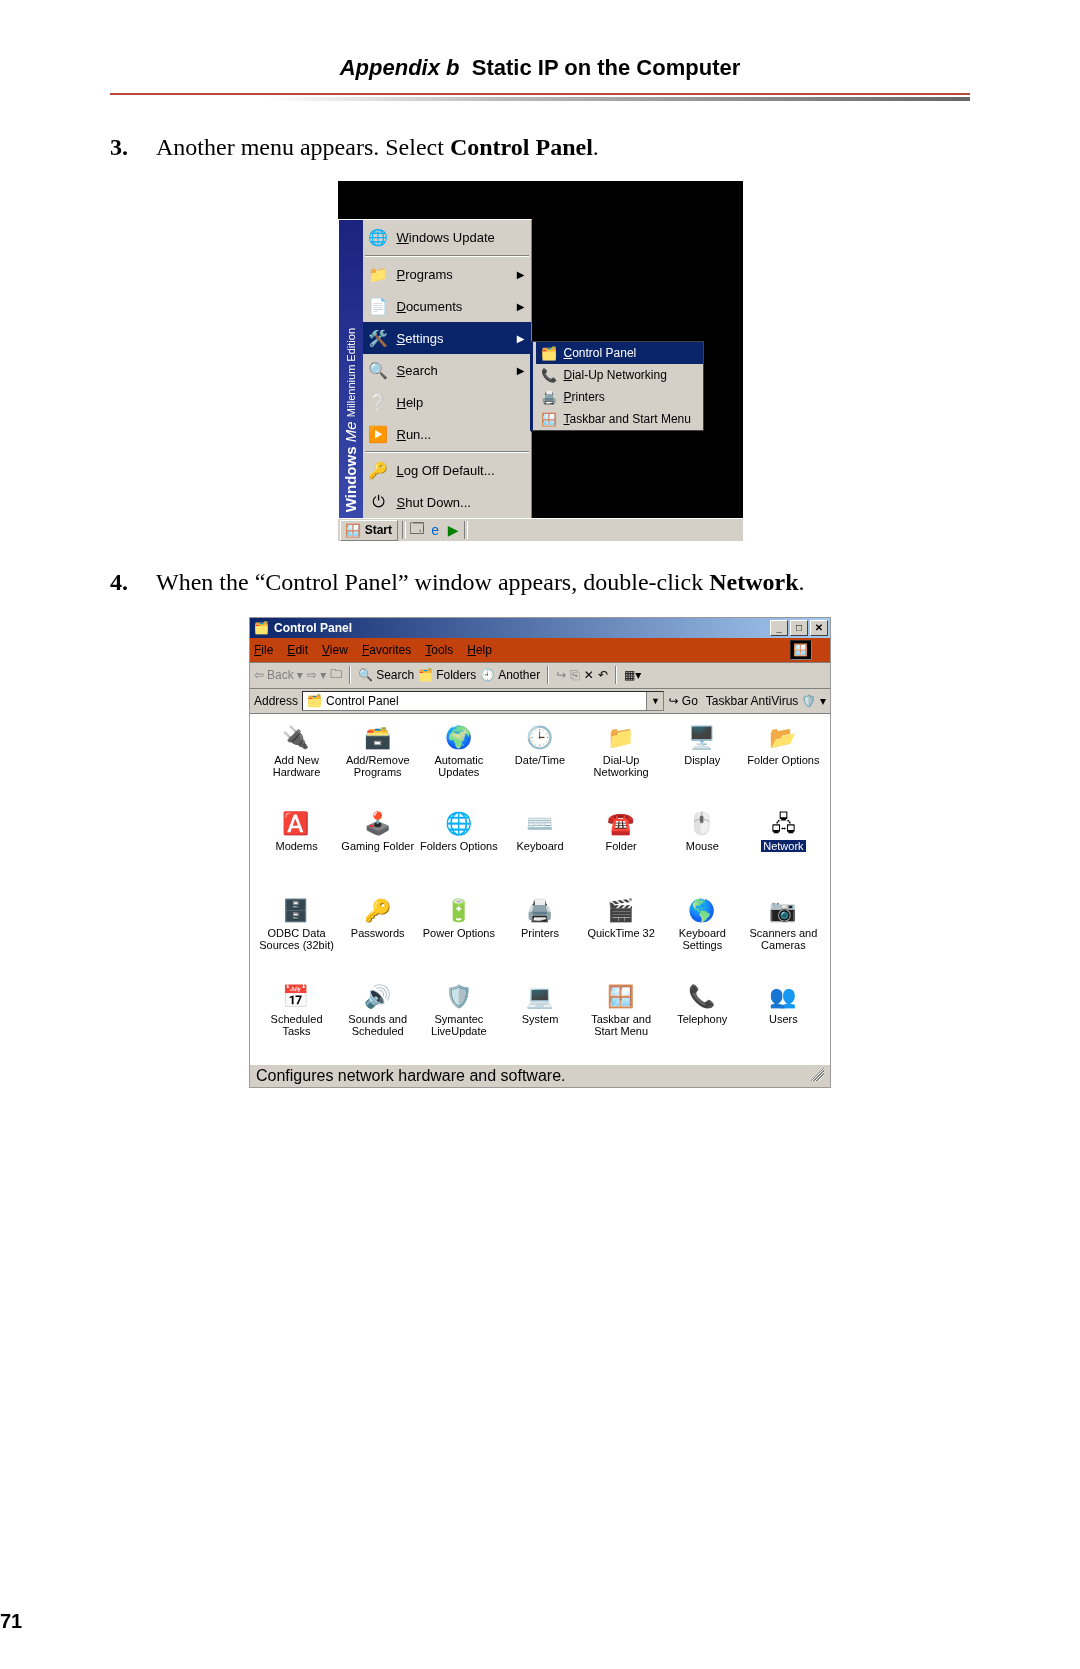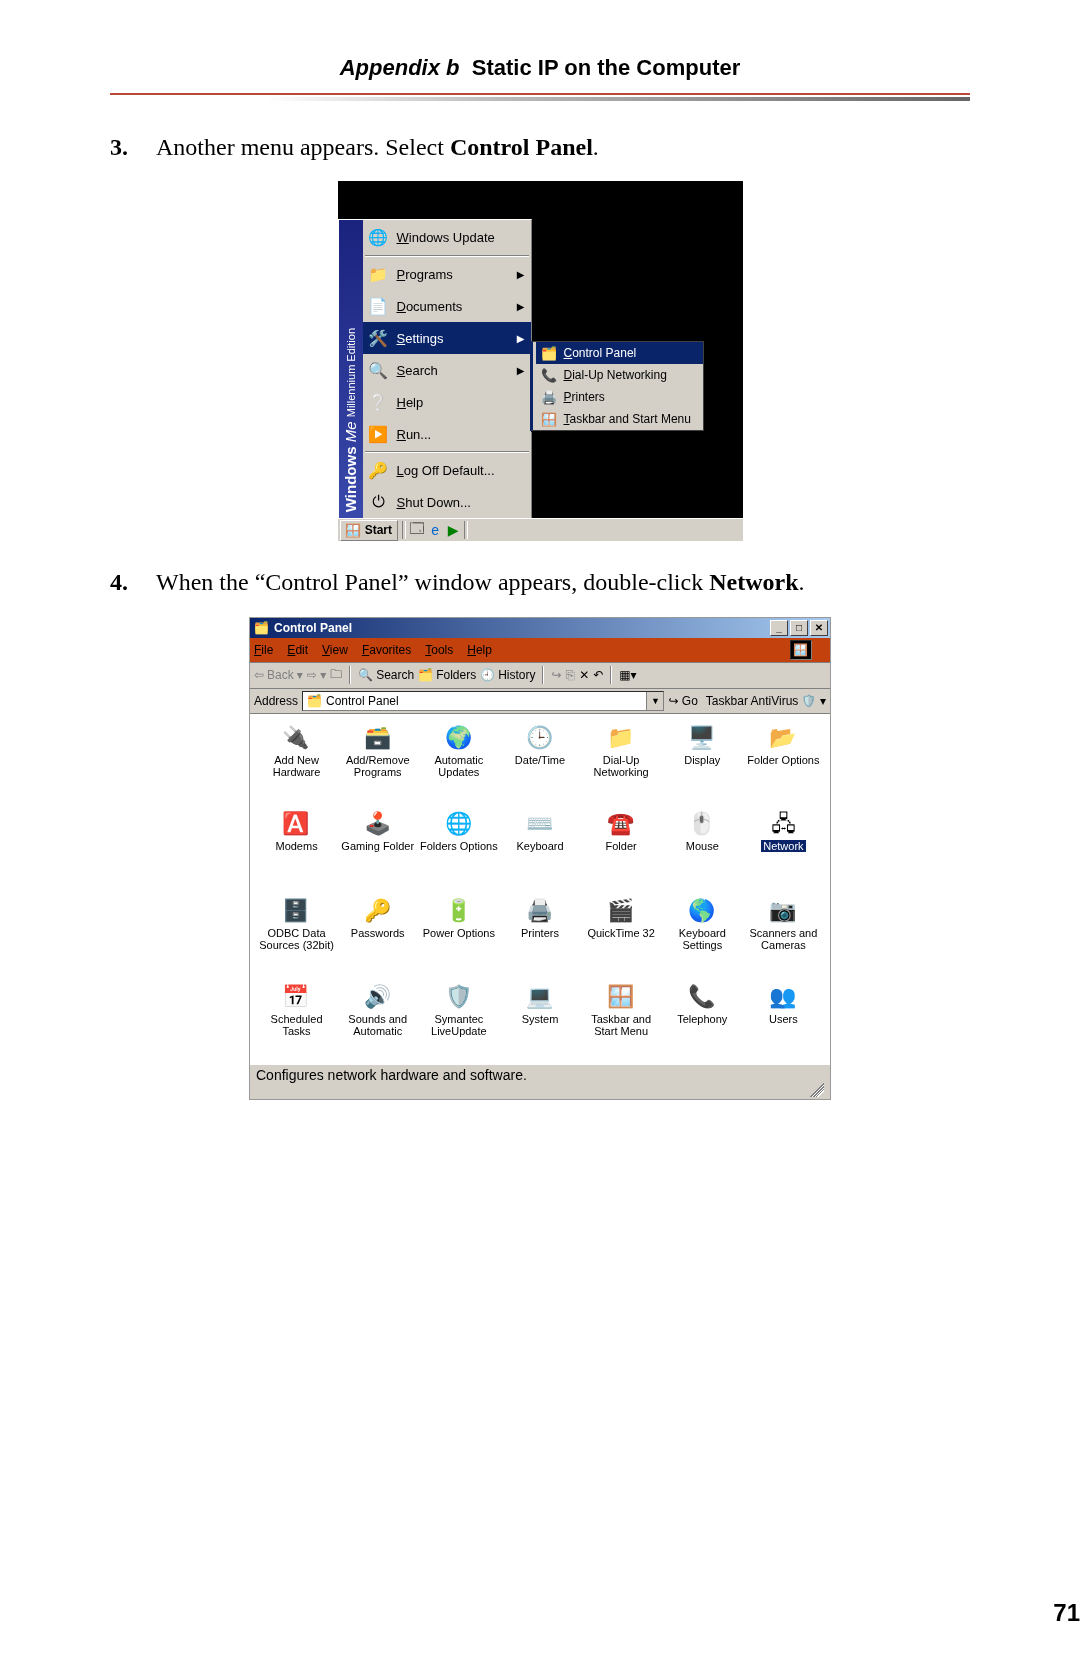--- a/index.html
+++ b/index.html
@@ -37,26 +37,26 @@
     font-size: 24px;
     line-height: 1.35;
     margin: 10px 0 18px 0;
     font-family: "Book Antiqua", Palatino, Georgia, serif;
   }
   .step .num { width: 46px; font-weight: 700; flex-shrink: 0; }
   .step .txt { flex: 1; }
   .bold { font-weight: 700; }
   .page-num {
     position: absolute;
-    bottom: 42px;
+    bottom: 36px;
     left: 0; right: 0;
-    text-align: right;
+    text-align: left;
     font-family: Arial, sans-serif;
     font-weight: 700;
-    font-size: 24px;
+    font-size: 20px;
   }
 
   
   .ss1 {
     width: 405px;
     height: 360px;
     margin: 0 auto 25px auto;
     background: #000;
     position: relative;
     font-family: Tahoma, Arial, sans-serif;
@@ -278,24 +278,23 @@
     margin-bottom: 2px;
   }
   .cp-icon.sel .lbl {
     background: #0a246a;
     color: #fff;
     padding: 0 2px;
   }
   .statusbar {
     border-top: 1px solid #fff;
     background: #d4d0c8;
-    font-size: 14px;
+    font-size: 16px;
     padding: 2px 6px;
     display:flex;
-    flex-direction:column;
   }
   .grip {
     margin-left:auto;
     width:14px; height:14px;
     background:
       linear-gradient(135deg, transparent 50%, #808080 50%, #808080 55%, #fff 55%, #fff 60%, transparent 60%),
       linear-gradient(135deg, transparent 60%, #808080 60%, #808080 65%, #fff 65%, #fff 70%, transparent 70%),
       linear-gradient(135deg, transparent 70%, #808080 70%, #808080 75%, #fff 75%, #fff 80%, transparent 80%);
   }
   u.m { text-decoration: underline; }
@@ -434,21 +433,21 @@
         <span class="mlogo">🪟</span>
     </div>
 
     <div class="toolbar">
       <span class="tb tgrey">⇦ <span>Back</span> ▾</span>
       <span class="tb tgrey">⇨ ▾</span>
       <span class="tb">🗀</span>
       <div class="tsep"></div>
       <span class="tb">🔍 <span>Search</span></span>
       <span class="tb">🗂️ <span>Folders</span></span>
-      <span class="tb">🕘 <span>History</span></span>
+      <span class="tb">🕘 <span>Another</span></span>
       <div class="tsep"></div>
       <span class="tb tgrey">↪</span>
       <span class="tb tgrey">⎘</span>
       <span class="tb">✕</span>
       <span class="tb">↶</span>
       <div class="tsep"></div>
       <span class="tb">▦▾</span>
     </div>
 
     <div class="addrbar">
@@ -547,21 +546,21 @@
         <div class="cp-icon">
           <div class="glyph">📷</div>
           <div class="lbl">Scanners and Cameras</div>
         </div>
         <div class="cp-icon">
           <div class="glyph">📅</div>
           <div class="lbl">Scheduled Tasks</div>
         </div>
         <div class="cp-icon">
           <div class="glyph">🔊</div>
-          <div class="lbl">Sounds and Automatic</div>
+          <div class="lbl">Sounds and Scheduled</div>
         </div>
         <div class="cp-icon">
           <div class="glyph">🛡️</div>
           <div class="lbl">Symantec LiveUpdate</div>
         </div>
         <div class="cp-icon">
           <div class="glyph">💻</div>
           <div class="lbl">System</div>
         </div>
         <div class="cp-icon">

